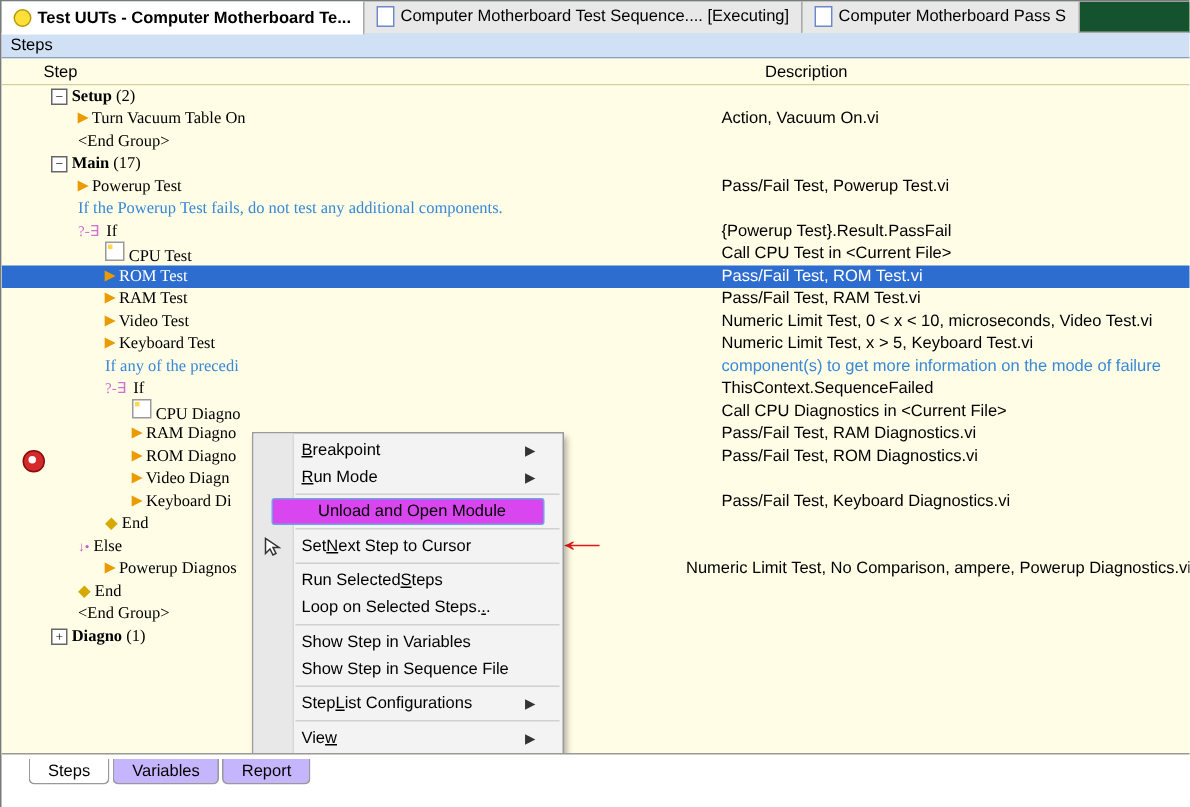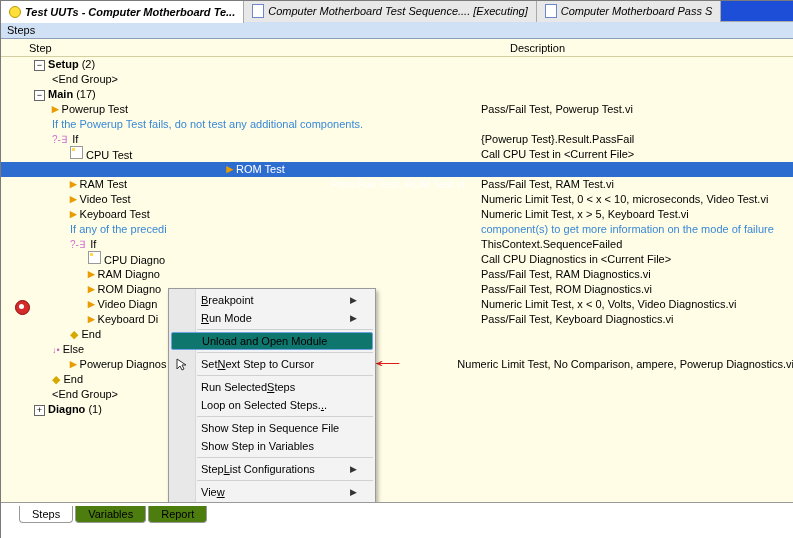--- a/index.html
+++ b/index.html
@@ -1,49 +1,49 @@
 <!DOCTYPE html>
 <html><head>
 <meta charset="utf-8">
 <style>
 html,body{margin:0;padding:0;font-family:Tahoma,Arial,sans-serif;font-size:11px;color:#000;background:#fff;}
 .frame{width:793px;height:538px;border:1px solid #7a7a7a;position:relative;overflow:hidden;background:#fff;}
-.tabs{display:flex;align-items:center;height:20px;background:#1d4ed8;border-bottom:1px solid #aaa;font-style:italic;}
+.tabs{display:flex;align-items:center;height:20px;background:#14532d;border-bottom:1px solid #aaa;}
 .tab{display:flex;align-items:center;gap:4px;padding:2px 8px;height:18px;border-right:1px solid #aaa;background:#e8e8e8;white-space:nowrap;}
 .tab.active{background:#fff;border-top:2px solid #fff;font-weight:normal;}
 .tab .yel{width:10px;height:10px;border-radius:50%;background:#ffdf3a;border:1px solid #b89a00;display:inline-block;}
 .tab .doc{width:10px;height:12px;background:#fff;border:1px solid #6e87c9;display:inline-block;}
 .panehead{background:#d1e1f5;border-bottom:1px solid #8a9dbb;padding:2px 6px;font-size:11px;}
 .colhead{display:flex;background:#fffde6;border-bottom:1px solid #d3cf9e;}
 .colhead div{padding:3px 4px 2px 4px;}
 .cstep{width:452px;padding-left:28px!important;}
 .cdesc{flex:1;margin-left:21px;}
 .tree{background:#fffde6;position:relative;height:445px;overflow:hidden;border-bottom:1px solid #999;}
 .row{display:flex;align-items:center;height:15px;line-height:15px;white-space:nowrap;}
-.row .step{width:480px;display:flex;align-items:flex-end;gap:1px;}
+.row .step{width:480px;display:flex;align-items:flex-end;gap:1px;font-family:Liberation Serif, serif;}
 .row .desc{}
-.sel{background:#2e6dd0;color:#fff;flex-direction:column;}
+.sel{background:#2e6dd0;color:#fff;}
 .sel .desc{color:#fff;}
 .hint{color:#3888d6;}
 .ind{display:inline-block;}
 .box{border:1px solid #666;width:9px;height:9px;display:inline-flex;align-items:center;justify-content:center;font-size:9px;line-height:9px;background:#fff;color:#000;}
 .arrow{color:#e99b00;font-size:13px;line-height:11px;font-weight:bold;}
 .ctxmenu{position:absolute;left:167px;top:231px;width:206px;background:#f3f3f3;border:1px solid #9a9a9a;box-shadow:2px 3px 4px rgba(0,0,0,.3);padding:2px 0;z-index:20;}
 .ctxmenu .iconc{width:26px;height:100%;background:#e8e8e8;position:absolute;left:0;top:0;bottom:0;border-right:1px solid #d8d8d8;}
 .mi{position:relative;padding:3px 18px 3px 32px;font-size:11px;display:flex;align-items:center;}
-.mi.hi{background:#0f766e;border:1px solid #6da3e3;border-radius:2px;margin:0 2px;padding:2px 13px 2px 30px;}
+.mi.hi{background:#d946ef;border:1px solid #6da3e3;border-radius:2px;margin:0 12px;padding:2px 13px 2px 30px;}
 .msep{height:1px;margin:2px 2px 2px 28px;background:#d0d0d0;}
 .mi .sub{margin-left:auto;font-size:9px;color:#333;}
 .mi .u{text-decoration:underline;}
 .cursoric{position:absolute;left:6px;top:3px;width:14px;height:14px;}
 .redarrow{position:absolute;left:376px;top:290px;color:#e31a1a;font-size:22px;z-index:10;transform:scaleX(1.8);}
 .bp{position:absolute;left:14px;top:243px;width:13px;height:13px;border-radius:50%;background:#d42a2a;border:1px solid #8a0b0b;z-index:5;}
 .bp:after{content:"";position:absolute;left:3px;top:3px;width:5px;height:5px;border-radius:50%;background:#fff;}
 .bottomtabs{display:flex;gap:2px;padding:3px 0 0 18px;}
-.btab{border:1px solid #999;border-top:none;border-radius:0 0 4px 4px;padding:2px 12px;background:#4d7c0f;font-size:11px;}
+.btab{border:1px solid #999;border-top:none;border-radius:0 0 4px 4px;padding:2px 12px;background:#c4b5fd;font-size:11px;}
 .btab.active{background:#fff;}
 .qif{color:#d070d0;font-size:10px;margin-right:2px;}
 .diam{color:#d6a900;font-size:11px;}
 .cond{color:#c05fbf;font-size:9px;}
 .lv{width:11px;height:11px;display:inline-block;background:#fff;border:1px solid #999;position:relative;}
 .lv:before{content:"";position:absolute;left:1px;top:1px;width:3px;height:3px;background:#ffd84c;}
 </style>
 </head>
 <body>
 
@@ -77,20 +77,27 @@
     <div class="row">
         <div class="step">
           <span class="ind" style="width: 32px;"></span>
           <span><span class="box">−</span> <span><b>Setup</b> (2)</span></span>
         </div>
         <div class="desc"></div>
       </div>
       <div class="row">
         <div class="step">
           <span class="ind" style="width: 50px;"></span>
+          <span><span class="arrow">▸</span> <span>Turn Vacuum Table On</span></span>
+        </div>
+        <div class="desc">Action,  Vacuum On.vi</div>
+      </div>
+      <div class="row">
+        <div class="step">
+          <span class="ind" style="width: 50px;"></span>
           <span><span>&lt;End Group&gt;</span></span>
         </div>
         <div class="desc"></div>
       </div>
       <div class="row">
         <div class="step">
           <span class="ind" style="width: 32px;"></span>
           <span><span class="box">−</span> <span><b>Main</b> (17)</span></span>
         </div>
         <div class="desc"></div>
@@ -184,21 +191,20 @@
           <span class="ind" style="width: 86px;"></span>
           <span><span class="arrow">▸</span> <span>ROM Diagno</span></span>
         </div>
         <div class="desc">Pass/Fail Test,  ROM Diagnostics.vi</div>
       </div>
       <div class="row">
         <div class="step">
           <span class="ind" style="width: 86px;"></span>
           <span><span class="arrow">▸</span> <span>Video Diagn</span></span>
         </div>
-        <div class="desc">Numeric Limit Test,  x &lt; 0, Volts, Video Diagnostics.vi</div>
       </div>
       <div class="row">
         <div class="step">
           <span class="ind" style="width: 86px;"></span>
           <span><span class="arrow">▸</span> <span>Keyboard Di</span></span>
         </div>
         <div class="desc">Pass/Fail Test,  Keyboard Diagnostics.vi</div>
       </div>
       <div class="row">
         <div class="step">
@@ -249,22 +255,22 @@
         <div class="msep"></div>
         <div class="mi hi">Unload and Open Module</div>
         <div class="msep"></div>
         <div class="mi"><svg class="cursoric" viewBox="0 0 14 14">
             <path d="M2 1 L2 11 L5 8 L7 12 L9 11 L7 7 L11 7 Z" fill="#fff" stroke="#333" stroke-width="1"></path>
           </svg>Set <span class="u">N</span>ext Step to Cursor</div>
         <div class="msep"></div>
         <div class="mi">Run Selected <span class="u">S</span>teps</div>
         <div class="mi">Loop on Selected Steps.<span class="u">.</span>.</div>
         <div class="msep"></div>
+        <div class="mi">Show Step in Variables</div>
         <div class="mi">Show Step in Sequence File</div>
-        <div class="mi">Show Step in Variables</div>
         <div class="msep"></div>
         <div class="mi">Step <span class="u">L</span>ist Configurations<span class="sub">▶</span></div>
         <div class="msep"></div>
         <div class="mi">Vie<span class="u">w</span><span class="sub">▶</span></div>
       </div>
   </div>
 
   <div class="bottomtabs">
     <div class="btab active">Steps</div>
     <div class="btab">Variables</div>

